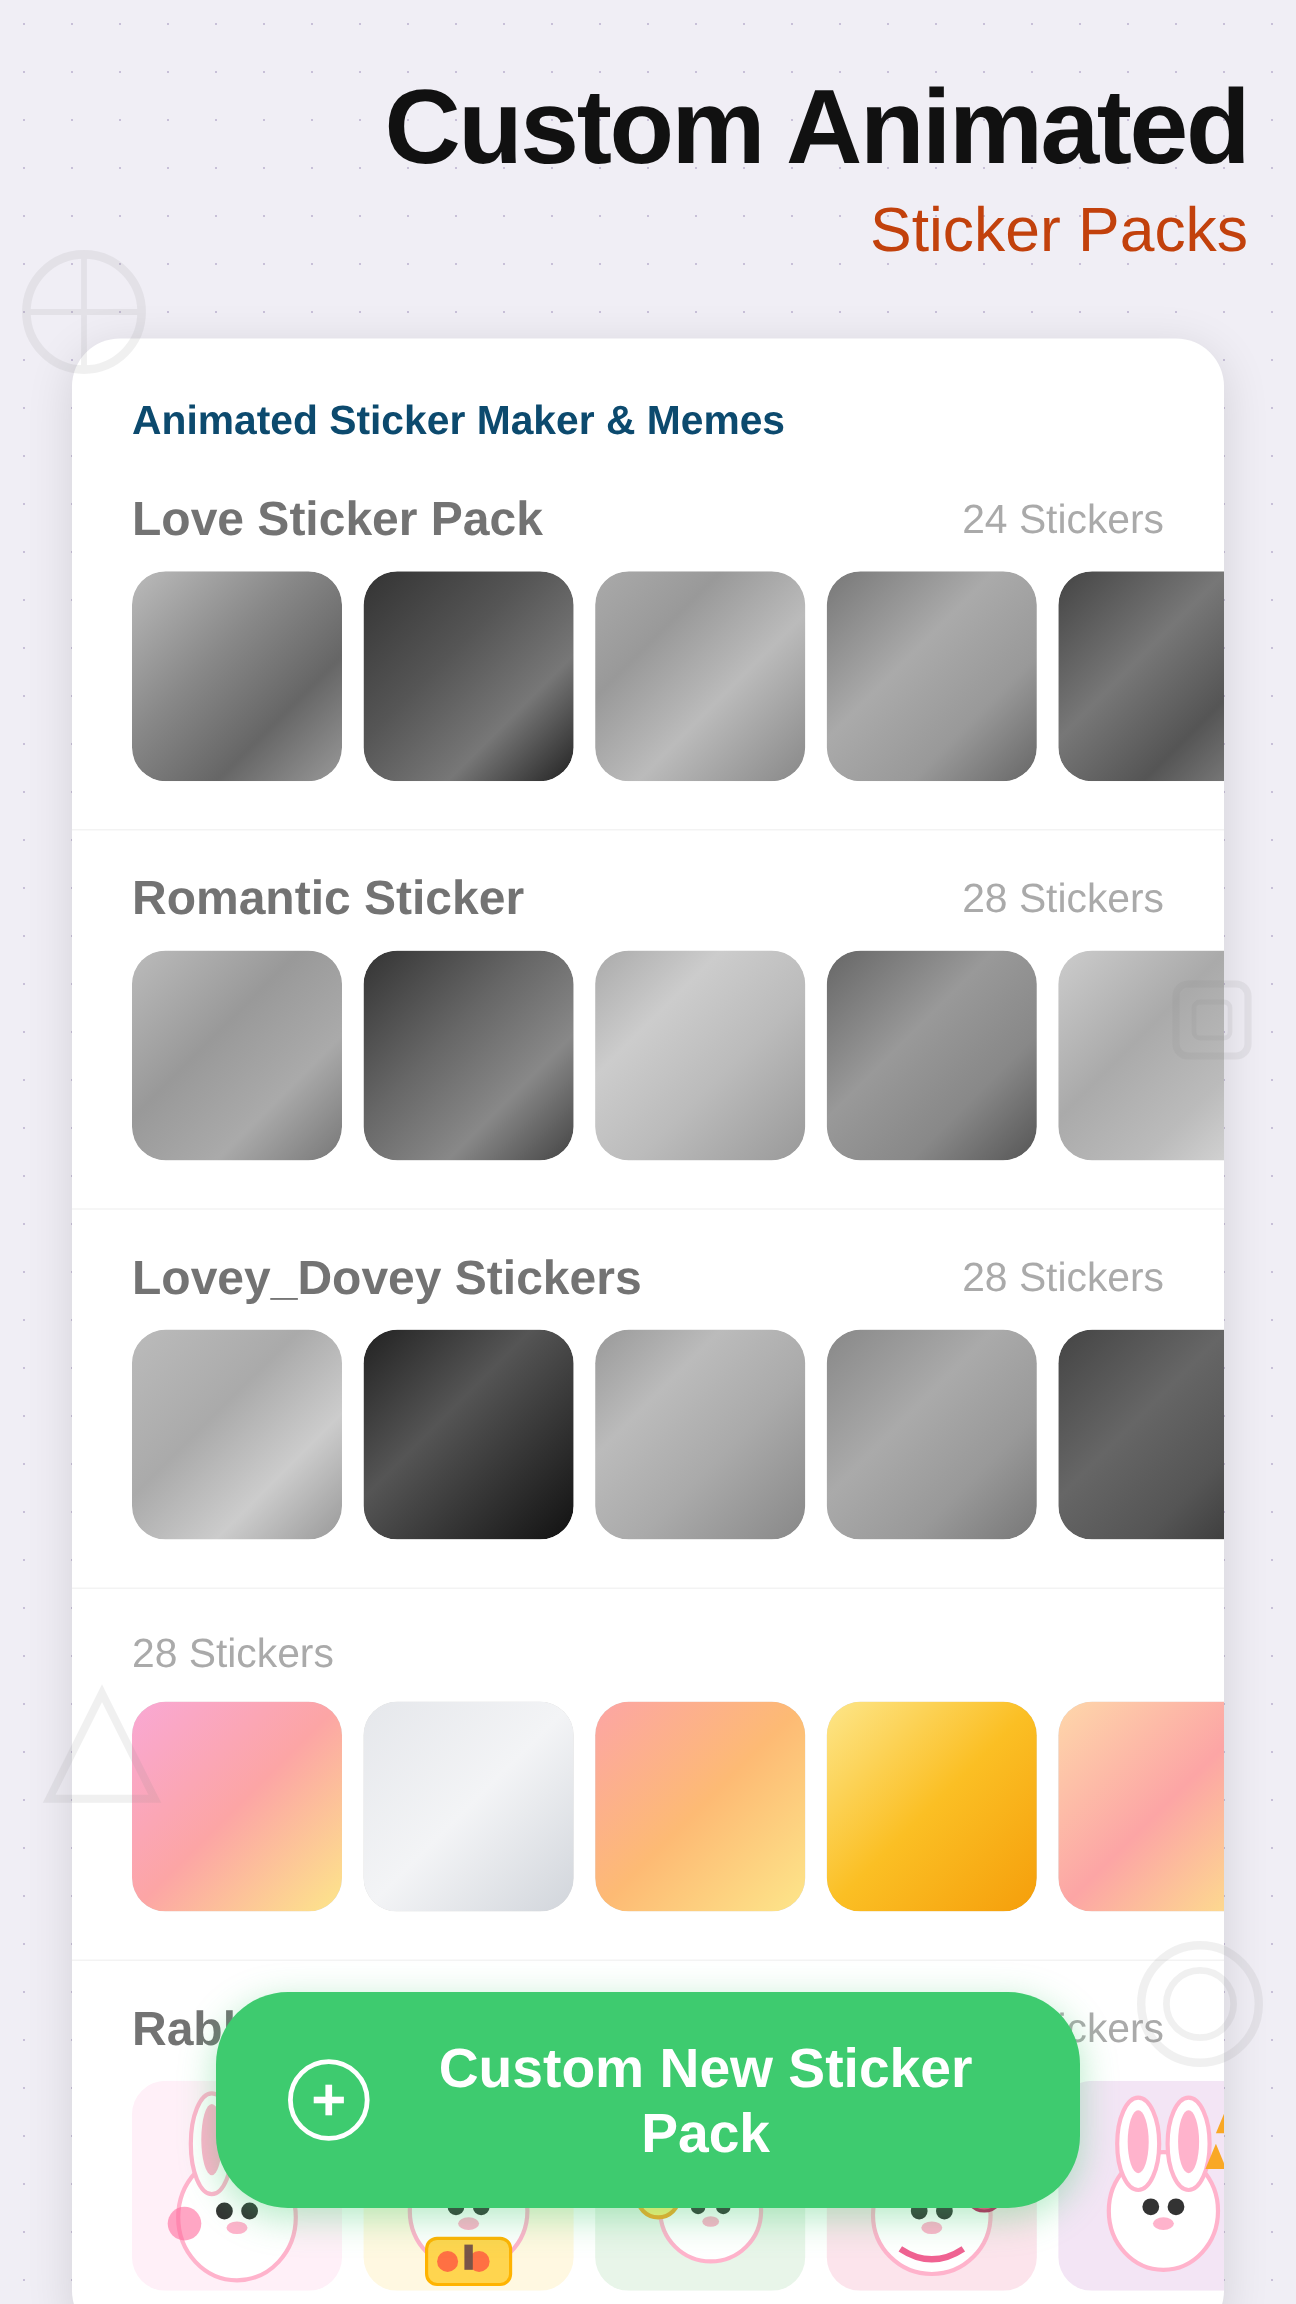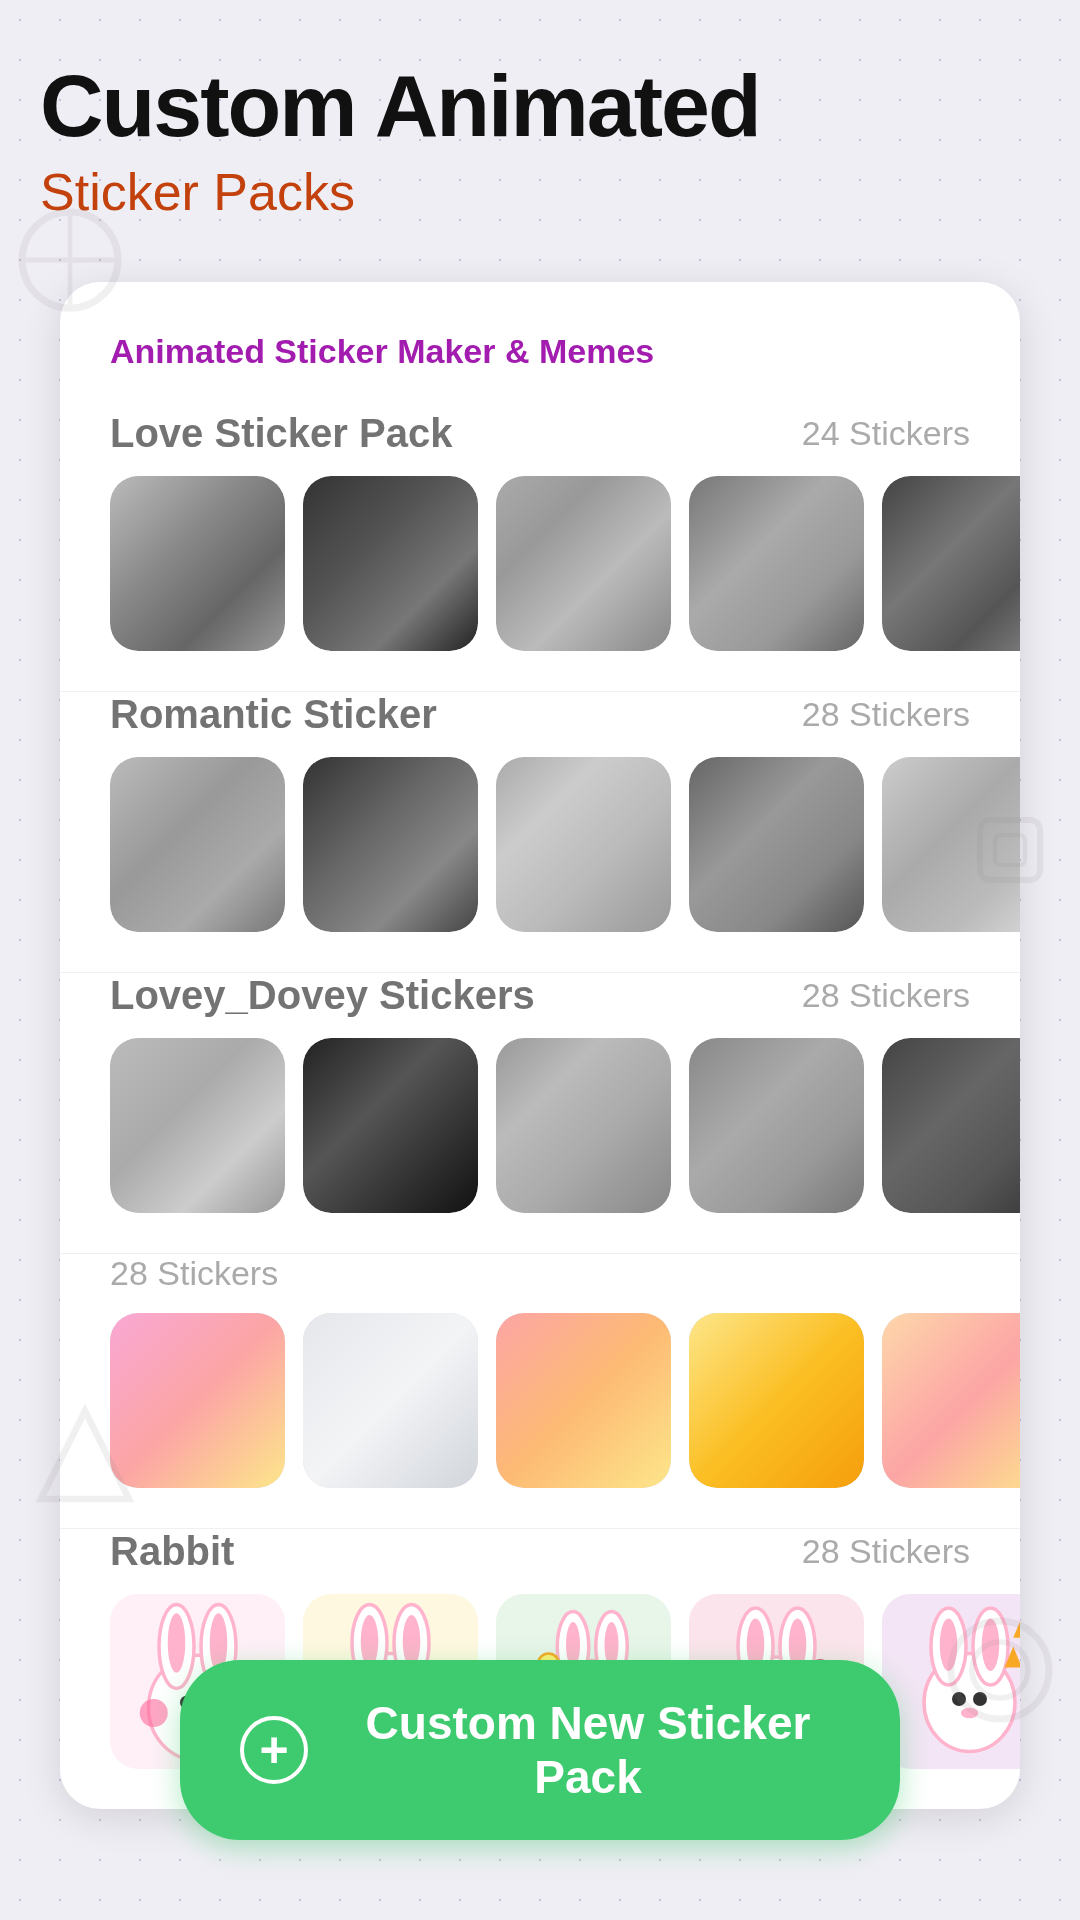--- a/index.html
+++ b/index.html
@@ -10,21 +10,21 @@
       min-height: 1920px;
       background-color: #f0eef5;
       background-image: radial-gradient(circle, #c8c0d8 1px, transparent 1px);
       background-size: 40px 40px;
       font-family: -apple-system, BlinkMacSystemFont, 'Helvetica Neue', Arial, sans-serif;
       position: relative;
       overflow: hidden;
     }
 
     .page-header {
-      text-align: left;
+      text-align: right;
       padding: 60px 40px 30px;
     }
 
     .page-title-main {
       font-size: 88px;
       font-weight: 900;
       color: #111;
       line-height: 1.05;
       letter-spacing: -2px;
     }
@@ -41,21 +41,21 @@
       border-radius: 40px;
       margin: 30px 60px 0;
       padding: 50px 0 0;
       box-shadow: 0 8px 40px rgba(0,0,0,0.12);
       overflow: hidden;
     }
 
     .app-name {
       font-size: 34px;
       font-weight: 600;
-      color: #a21caf;
+      color: #0c4a6e;
       padding: 0 50px 40px;
     }
 
     .pack-section {
       padding: 0 0 40px;
     }
 
     .pack-header {
       display: flex;
       justify-content: space-between;
@@ -168,20 +168,21 @@
     
     .bg-doodle {
       position: absolute;
       opacity: 0.12;
       pointer-events: none;
     }
 
     .pack-section + .pack-section {
       border-top: 1px solid #f0f0f0;
       margin-top: 0;
+      padding-top: 35px;
     }
   </style>
 </head>
 <body>
 
 <svg class="bg-doodle" style="top:200px;left:10px;width:120px;" viewBox="0 0 100 100">
     <circle cx="50" cy="50" r="40" fill="none" stroke="#888" stroke-width="6"></circle>
     <line x1="50" y1="10" x2="50" y2="90" stroke="#888" stroke-width="4"></line>
     <line x1="10" y1="50" x2="90" y2="50" stroke="#888" stroke-width="4"></line>
   </svg>

